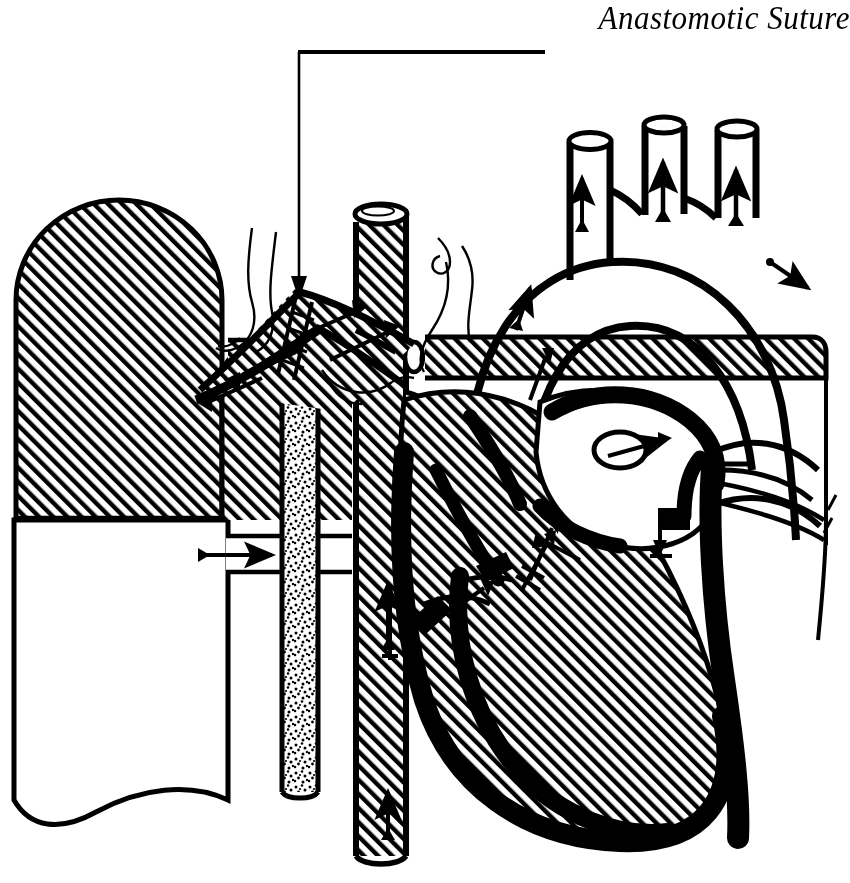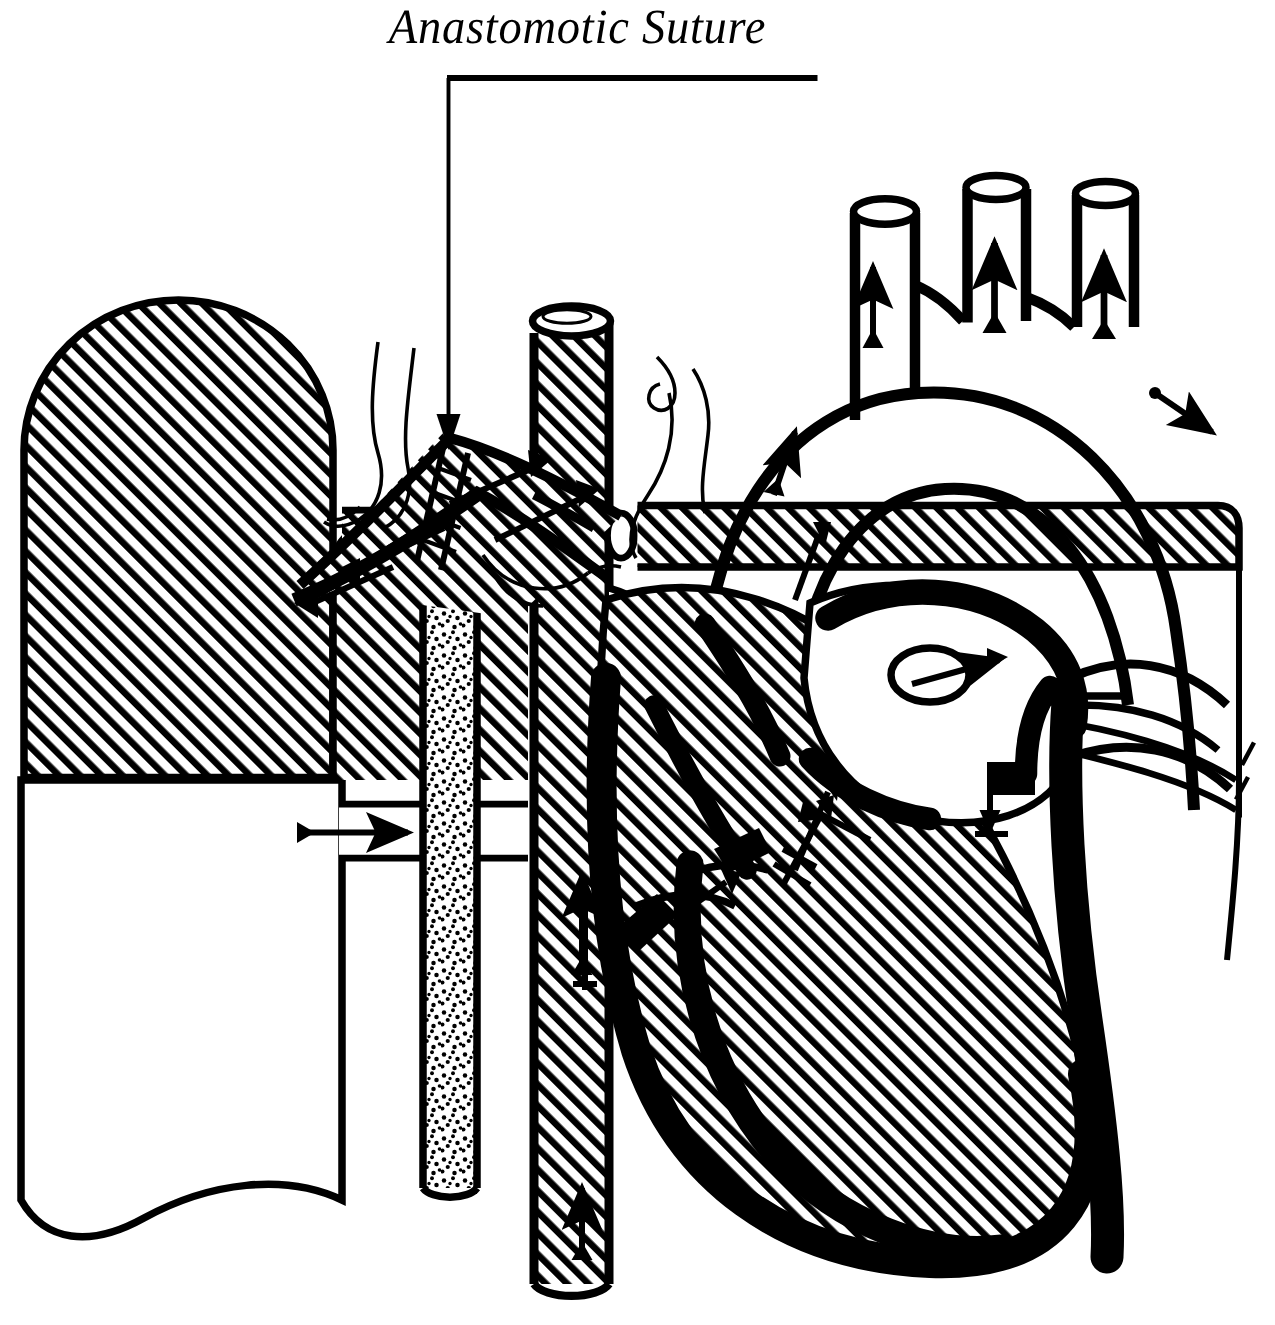--- a/index.html
+++ b/index.html
@@ -1,21 +1,21 @@
 <!DOCTYPE html>
 <html><head>
 <meta charset="utf-8">
 <title>Anastomotic Suture Diagram</title>
 <style>
   html,body{margin:0;padding:0;background:#ffffff;}
   body{width:850px;height:883px;overflow:hidden;
        font-family:"Liberation Serif", serif;}
   #stage{position:relative;width:850px;height:883px;background:#fff;}
   svg#fig{position:absolute;left:0;top:0;width:850px;height:883px;display:block;}
-  .ttl{position:absolute;left:0;top:0;width:850px;text-align:center;
+  .ttl{position:absolute;left:0;top:0;width:850px;text-align:right;
        pointer-events:none;}
   .ttl span{display:inline-block;margin-left:-80px;
        font-family:"Liberation Serif", serif;
        font-style:italic;font-size:31px;letter-spacing:.5px;color:#000;
        transform:scaleY(1.06);}
 </style>
 </head>
 <body>
 
 <div id="stage">

